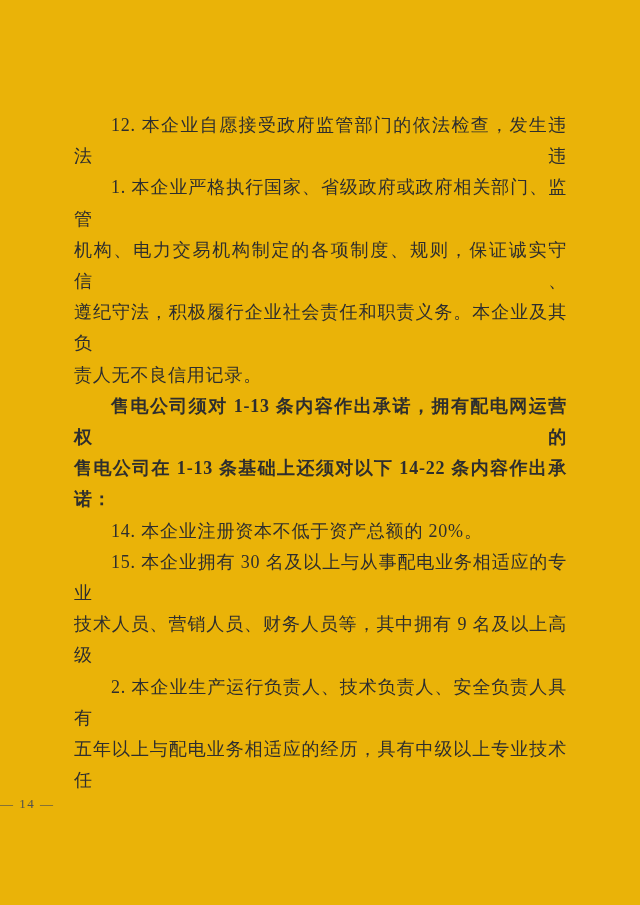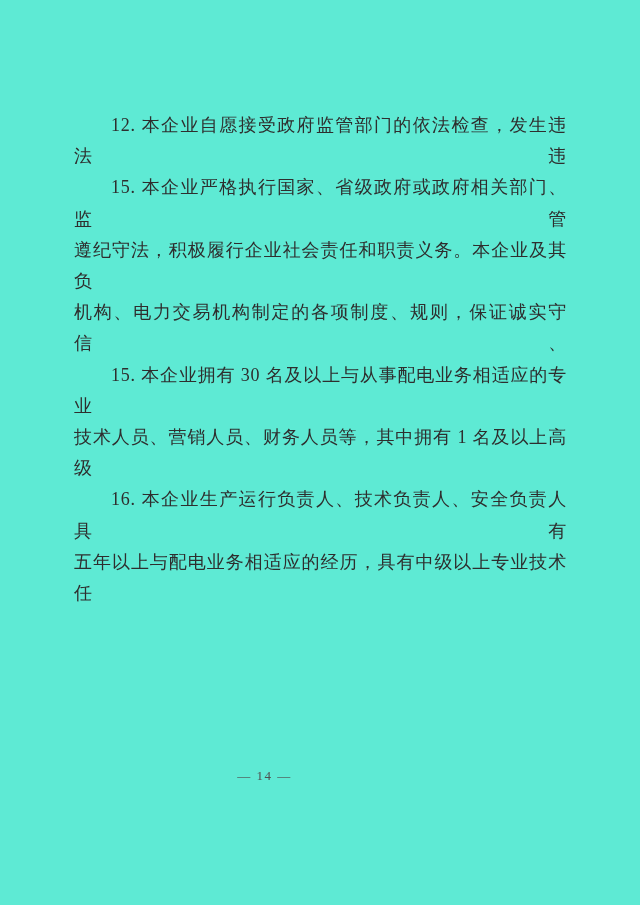--- a/index.html
+++ b/index.html
@@ -4,21 +4,21 @@
 <style>
   html, body {
     margin: 0;
     padding: 0;
     background: #ffffff;
   }
   .page {
     position: relative;
     width: 640px;
     height: 905px;
-    background: #5eead4;
+    background: #eab308;
     overflow: hidden;
     font-family: "Liberation Serif", "DejaVu Serif", serif;
   }
   .text-block {
     position: absolute;
     left: 74px;
     top: 110px;
     width: 493px;
     color: #2e2e2e;
     font-size: 18px;
@@ -38,54 +38,61 @@
     text-align-last: justify;
   }
   .ln.ind {
     text-indent: 37px;
   }
   p.bold .ln {
     font-weight: bold;
   }
   .pagenum {
     position: absolute;
-    top: 768px;
+    top: 796px;
     left: 0;
     width: 529px;
-    text-align: center;
     font-size: 13px;
     letter-spacing: 1.5px;
     color: #505050;
   }
 </style>
 </head>
 <body>
 
 <div class="page">
   <div class="text-block">
 
     <p>
       <span class="ln ind fill">12. 本企业自愿接受政府监管部门的依法检查，发生违法违</span>
     </p>
 
     <p>
-      <span class="ln ind fill">15. 本企业严格执行国家、省级政府或政府相关部门、监管</span>
+      <span class="ln ind fill">1. 本企业严格执行国家、省级政府或政府相关部门、监管</span>
+      <span class="ln fill">机构、电力交易机构制定的各项制度、规则，保证诚实守信、</span>
       <span class="ln fill">遵纪守法，积极履行企业社会责任和职责义务。本企业及其负</span>
-      <span class="ln fill">机构、电力交易机构制定的各项制度、规则，保证诚实守信、</span>
+      <span class="ln">责人无不良信用记录。</span>
     </p>
 
+    <p class="bold">
+      <span class="ln ind fill">售电公司须对 1-13 条内容作出承诺，拥有配电网运营权的</span>
+      <span class="ln">售电公司在 1-13 条基础上还须对以下 14-22 条内容作出承诺：</span>
+    </p>
 
+    <p>
+      <span class="ln ind">14. 本企业注册资本不低于资产总额的 20%。</span>
+    </p>
 
     <p>
       <span class="ln ind fill">15. 本企业拥有 30 名及以上与从事配电业务相适应的专业</span>
-      <span class="ln fill">技术人员、营销人员、财务人员等，其中拥有 1 名及以上高级</span>
+      <span class="ln fill">技术人员、营销人员、财务人员等，其中拥有 9 名及以上高级</span>
     </p>
 
     <p>
-      <span class="ln ind fill">16. 本企业生产运行负责人、技术负责人、安全负责人具有</span>
+      <span class="ln ind fill">2. 本企业生产运行负责人、技术负责人、安全负责人具有</span>
       <span class="ln fill">五年以上与配电业务相适应的经历，具有中级以上专业技术任</span>
 
     </p>
 
   </div>
 
   <div class="pagenum">— 14 —</div>
 </div>
 
 </body></html>

